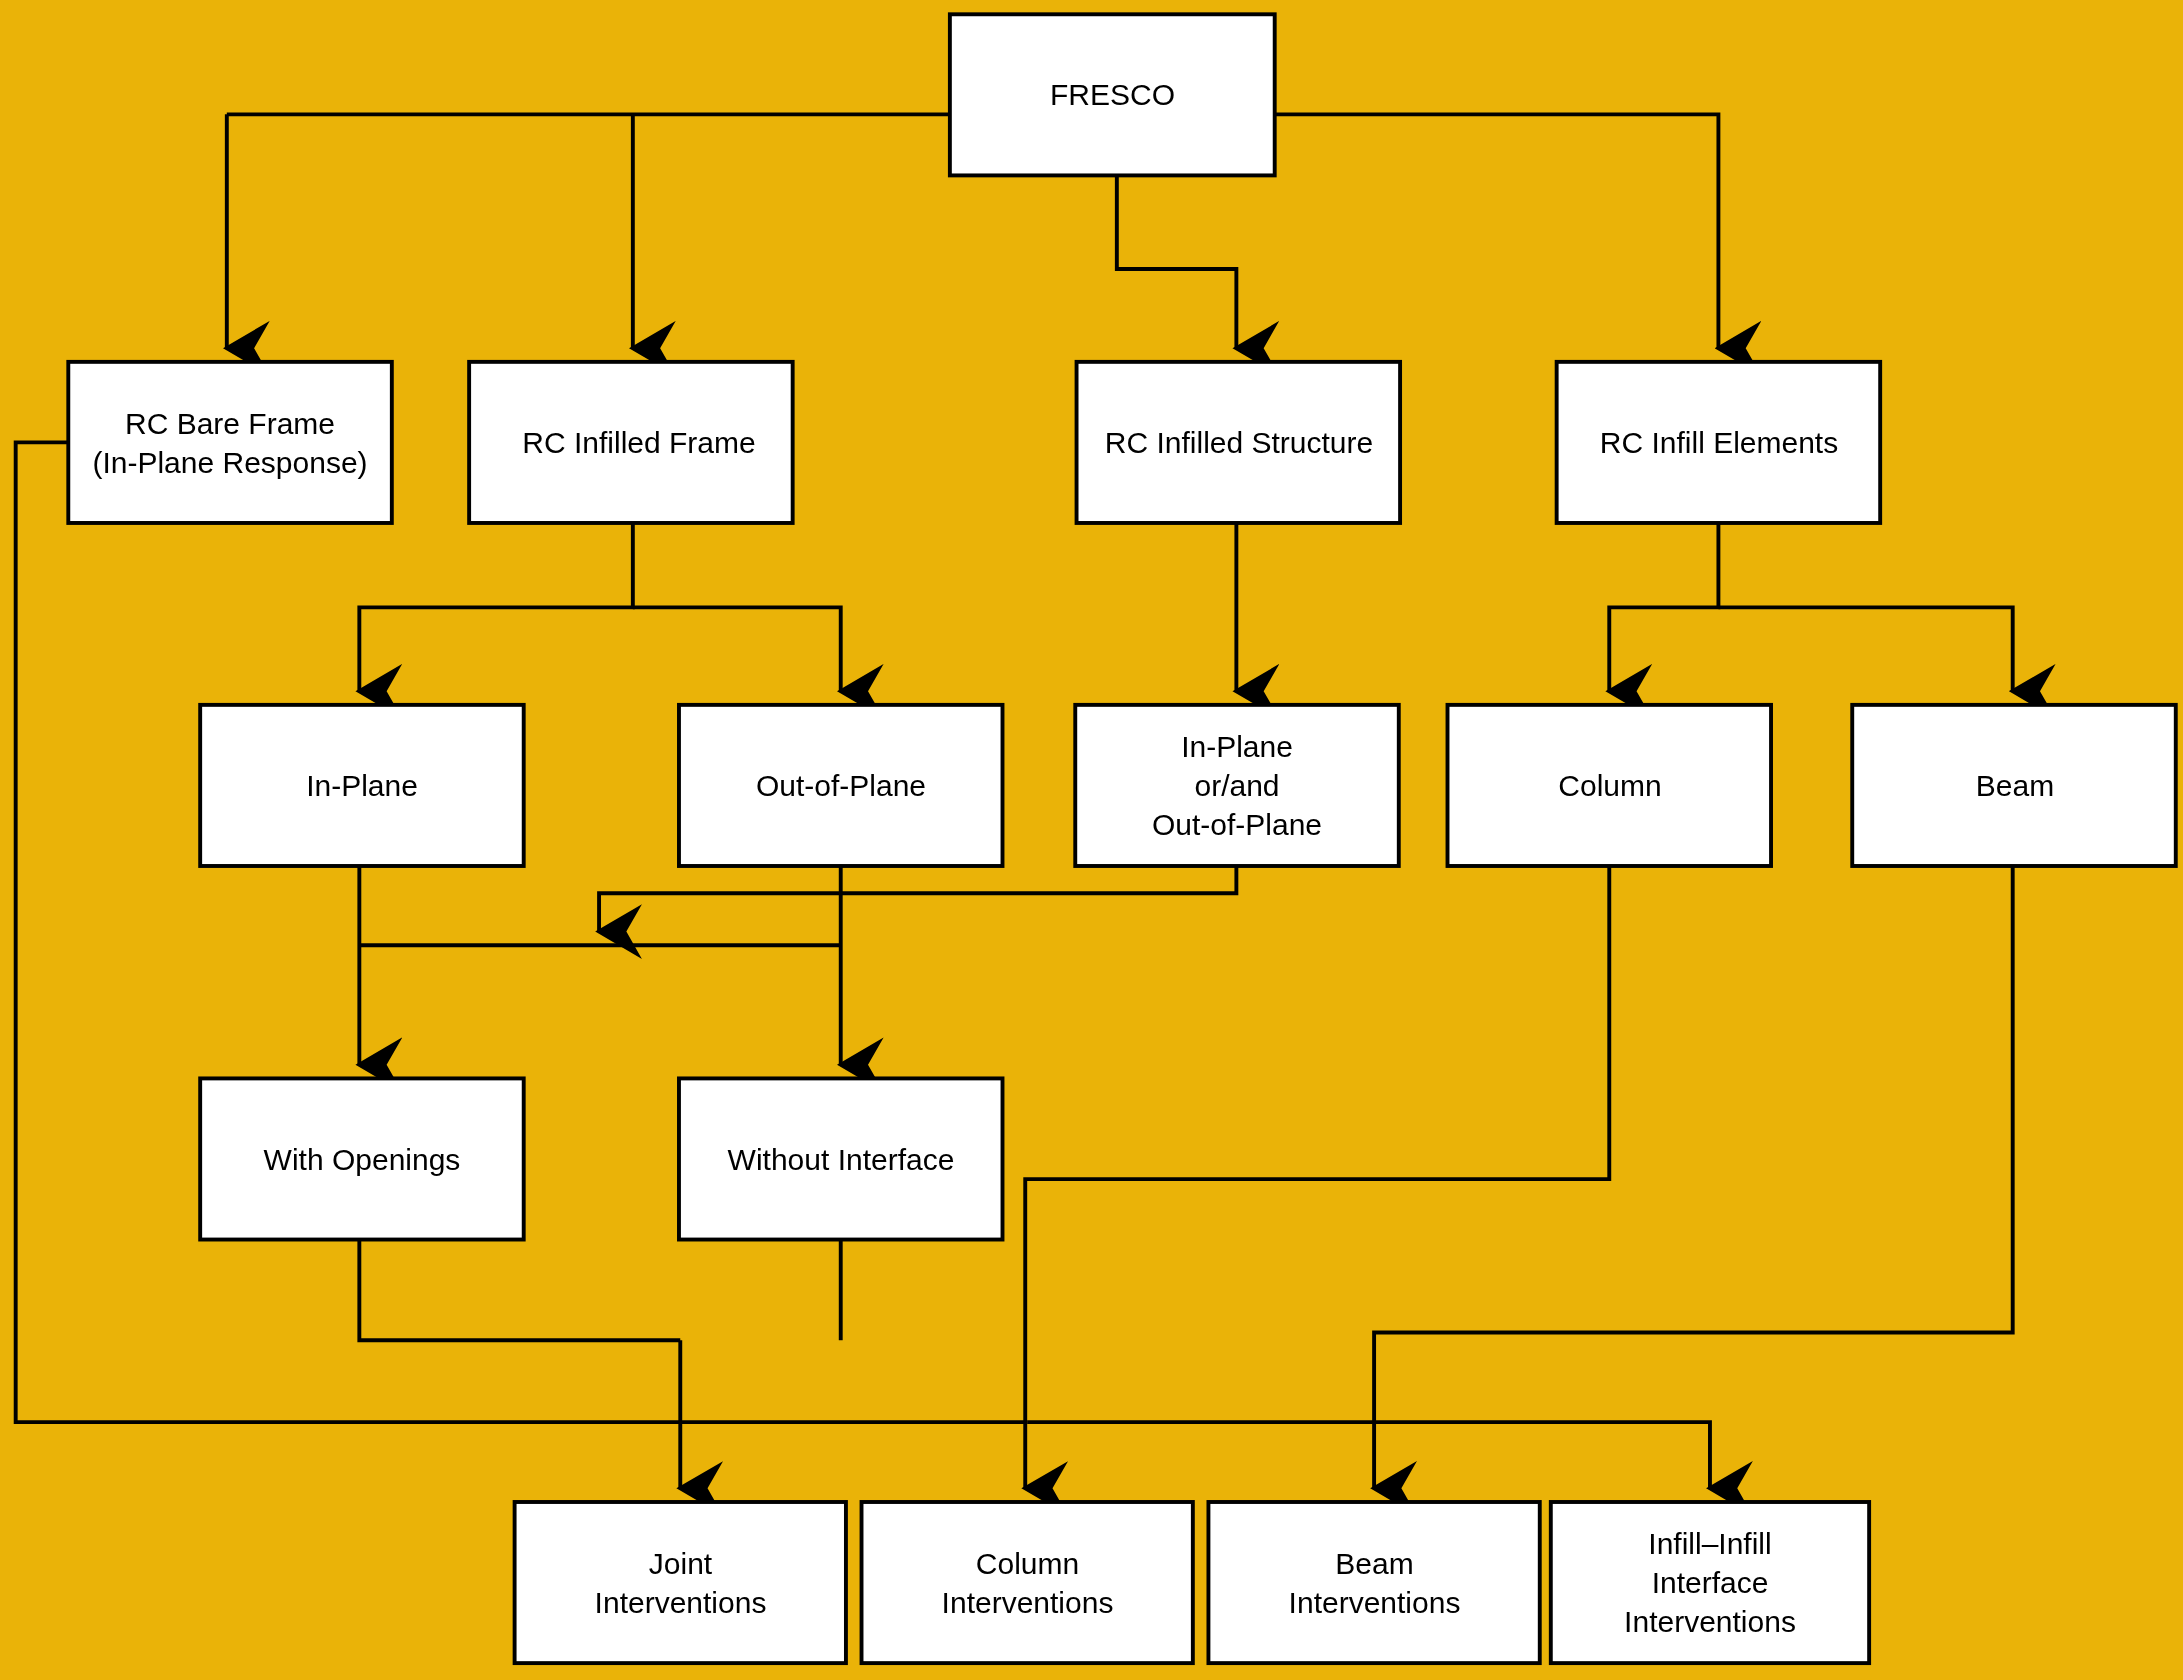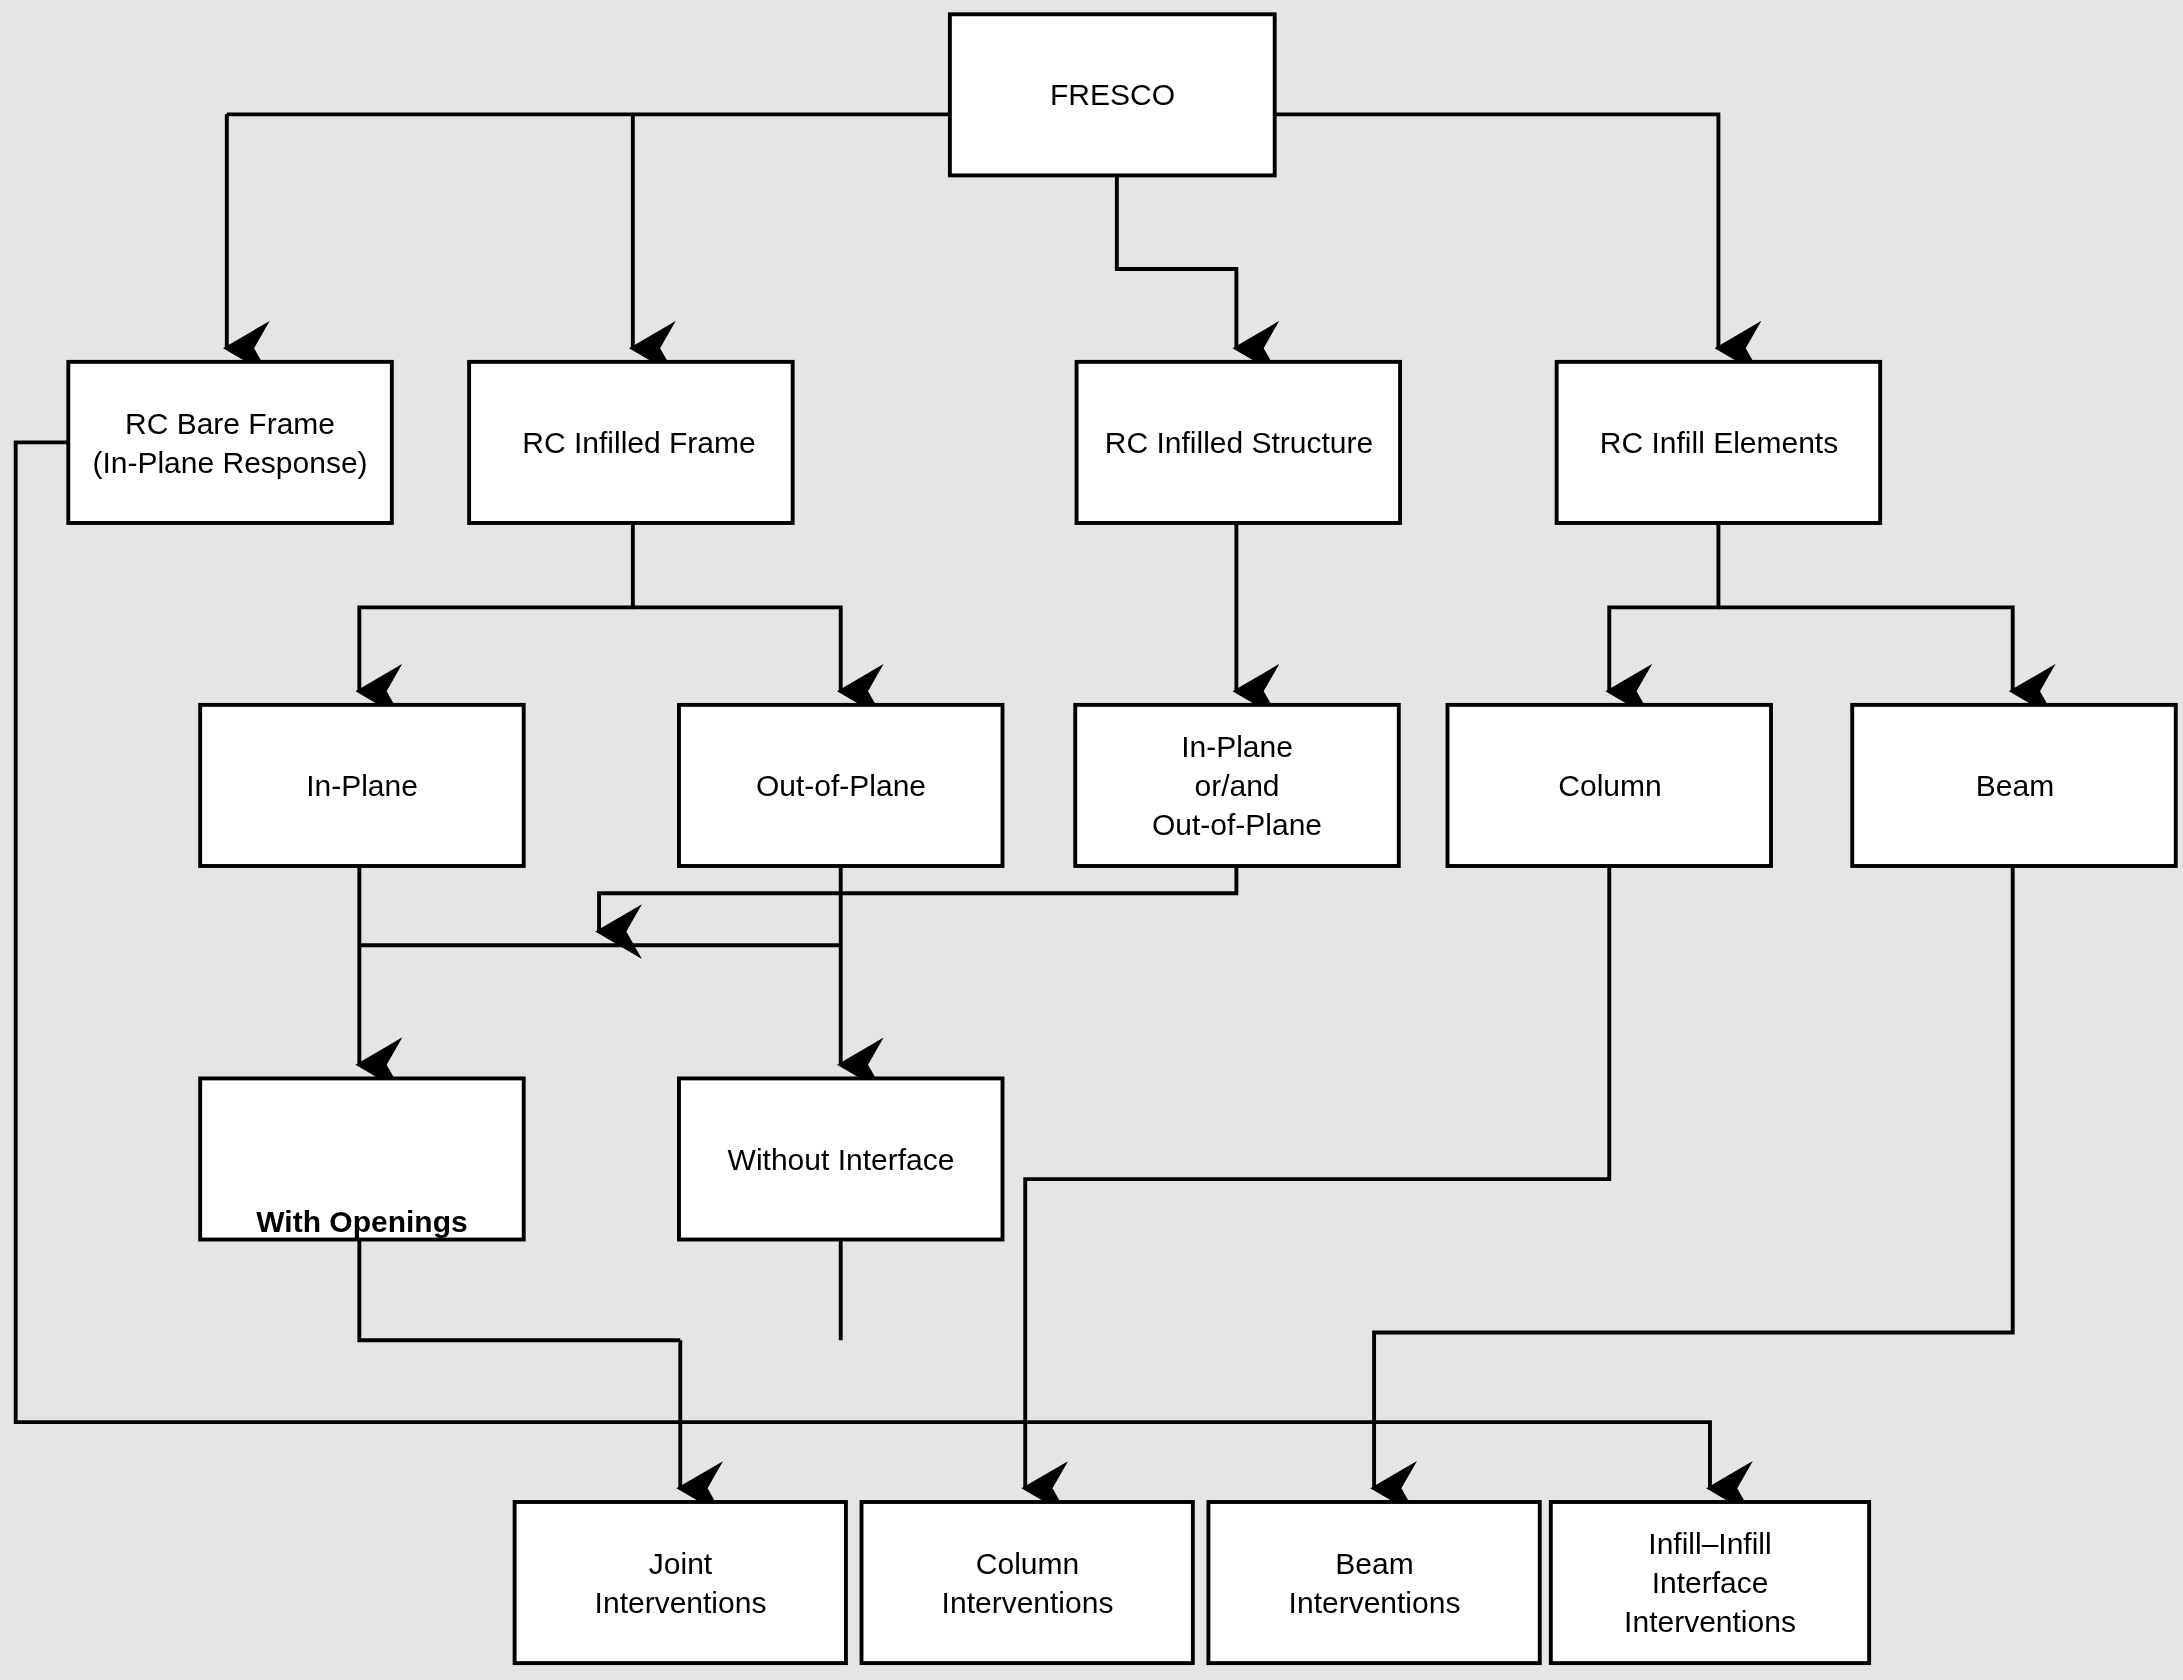--- a/index.html
+++ b/index.html
@@ -4,21 +4,21 @@
 <style>
   html, body {
     margin: 0;
     padding: 0;
     background: #ffffff;
   }
   #diagram-root {
     position: relative;
     width: 2183px;
     height: 1680px;
-    background: #e5e5e5;
+    background: #eab308;
     font-family: "Liberation Sans", sans-serif;
     overflow: hidden;
   }
   svg.flow-svg {
     position: absolute;
     top: 0;
     left: 0;
     width: 2183px;
     height: 1680px;
   }
@@ -129,21 +129,21 @@
   <div class="node-label" style="left:679px; top:705px; width:324px; height:161px;">Out-of-Plane</div>
 
   <div class="node-label" style="left:1075px; top:705px; width:324px; height:161px;">In-Plane
 or/and
 Out-of-Plane</div>
 
   <div class="node-label" style="left:1448px; top:705px; width:324px; height:161px;">Column</div>
 
   <div class="node-label" style="left:1853px; top:705px; width:324px; height:161px;">Beam</div>
 
-  <div class="node-label" style="left:200px; top:1141px; width:324px; height:161px;font-weight:bold;">With Openings</div>
+  <div class="node-label" style="left:200px; top:1079px; width:324px; height:161px;">With Openings</div>
 
   <div class="node-label" style="left:679px; top:1079px; width:324px; height:161px;">Without Interface</div>
 
   <div class="node-label" style="left:515px; top:1502px; width:331px; height:161px;">Joint
 Interventions</div>
 
   <div class="node-label" style="left:862px; top:1502px; width:331px; height:161px;">Column
 Interventions</div>
 
   <div class="node-label" style="left:1209px; top:1502px; width:331px; height:161px;">Beam

